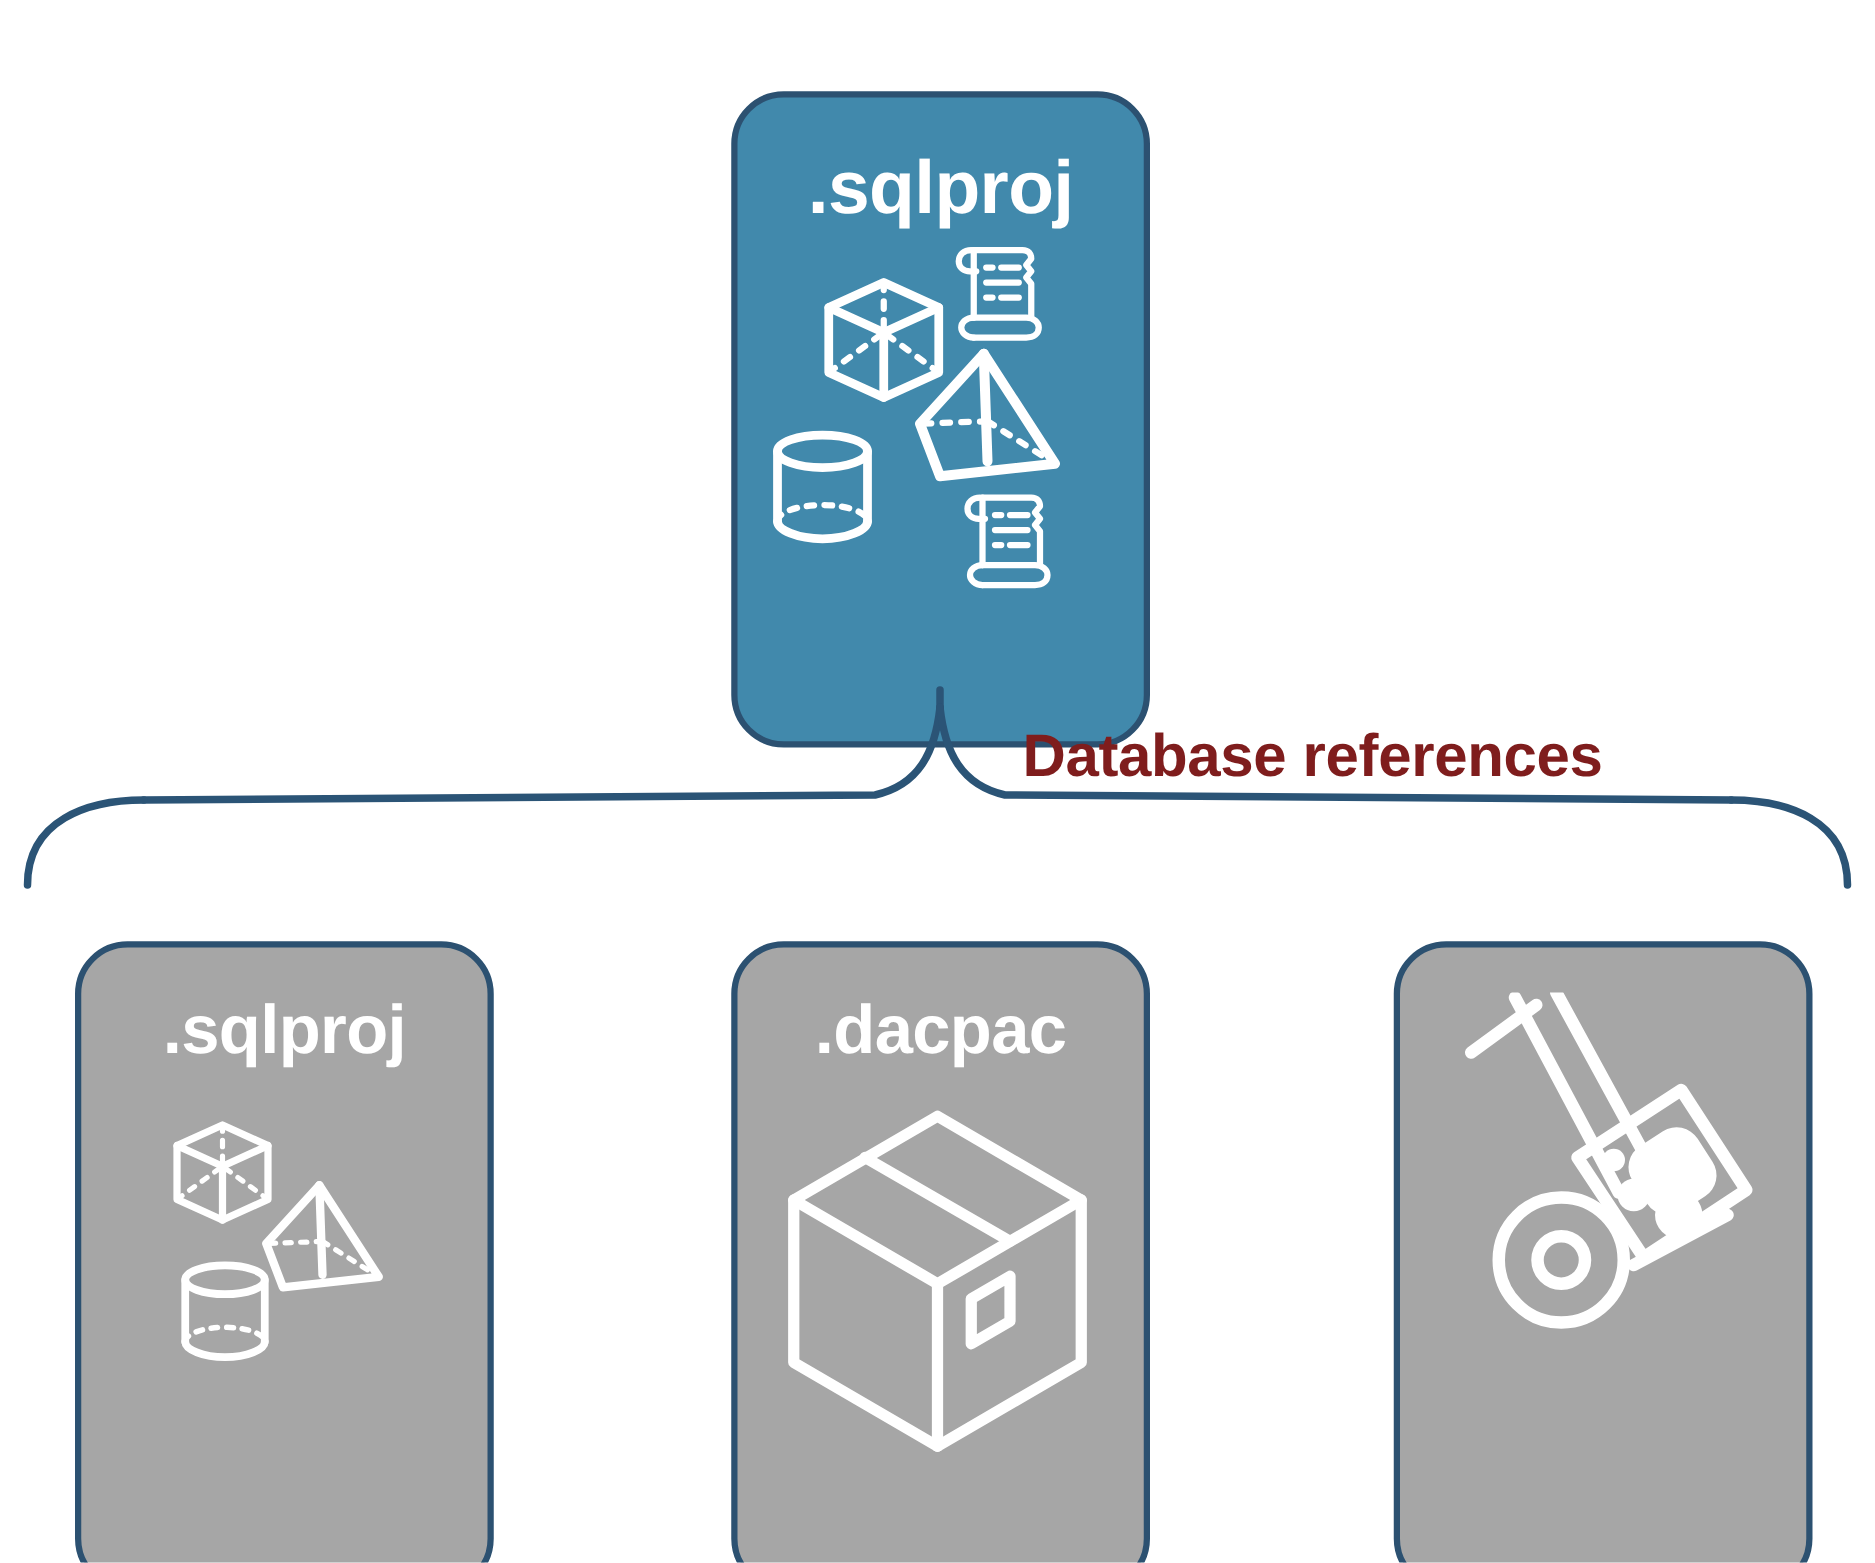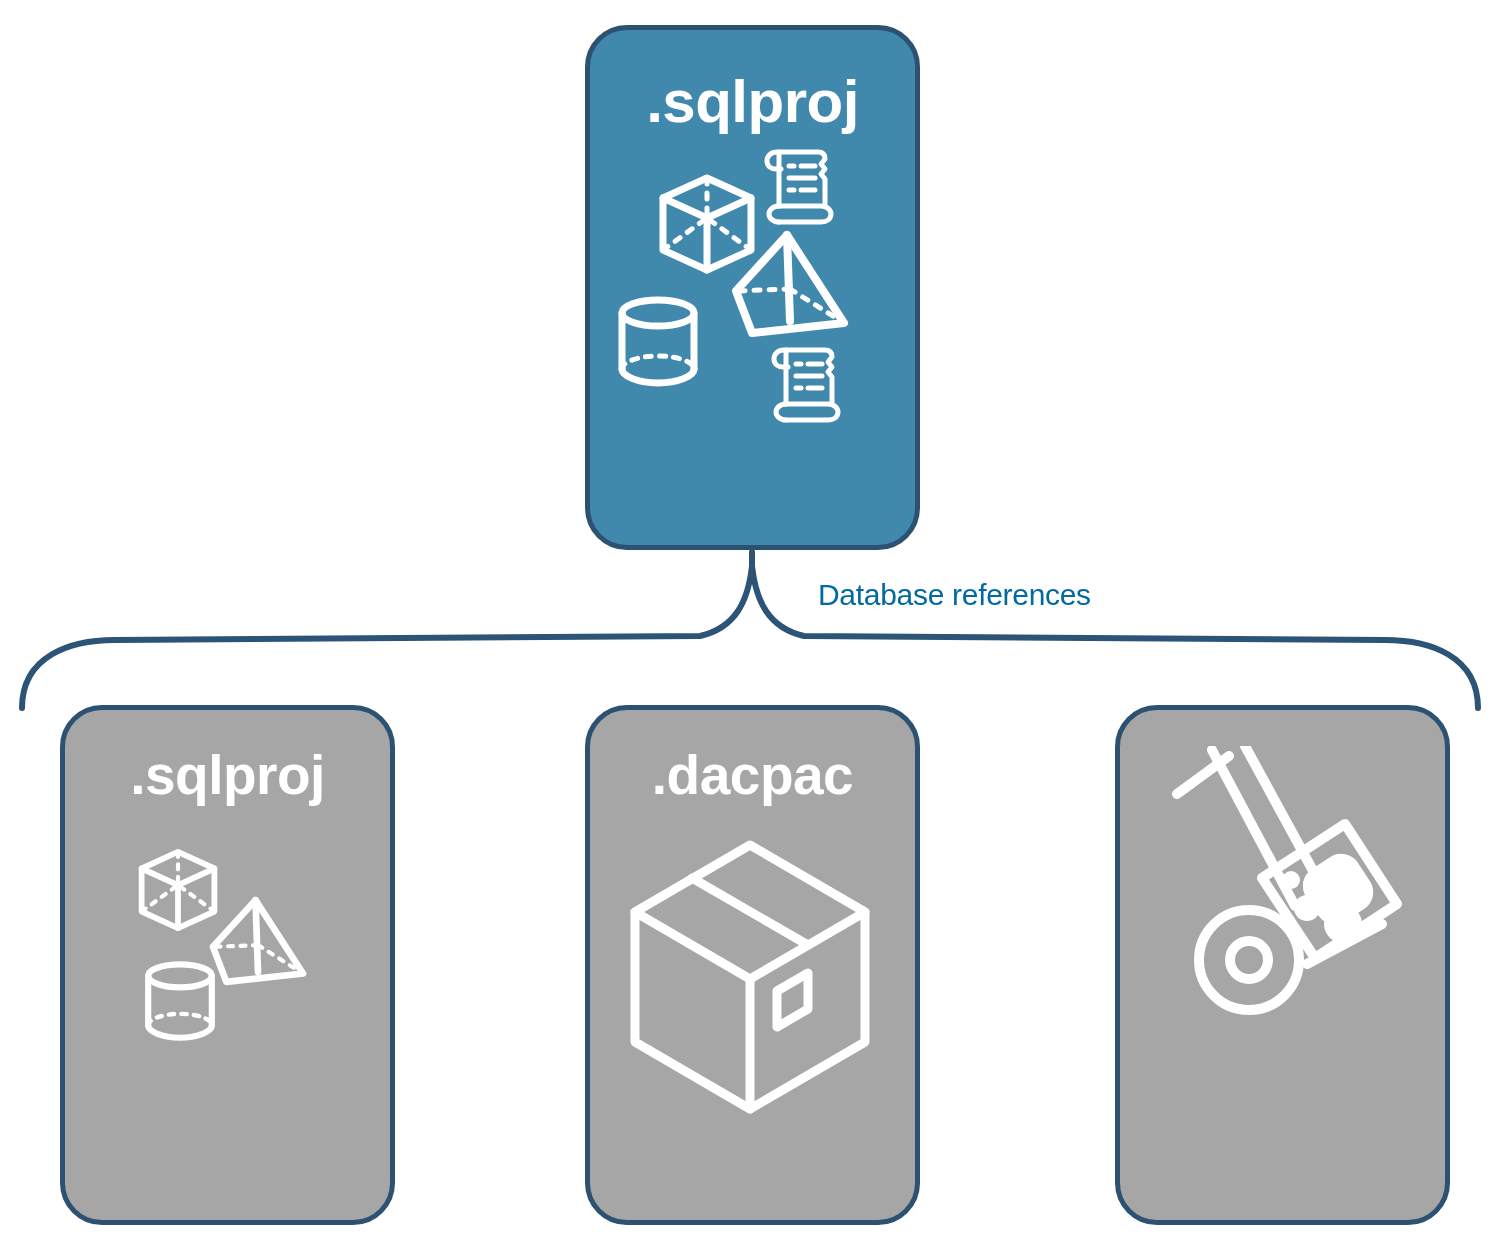--- a/index.html
+++ b/index.html
@@ -23,20 +23,21 @@
   }
 
   .card {
     position: absolute;
     box-sizing: border-box;
     border: 5px solid #2C5171;
     border-radius: 42px;
     display: flex;
     flex-direction: column;
     align-items: center;
+    margin-top: 48px;
   }
 
   .card-label {
     color: #ffffff;
     font-weight: bold;
     letter-spacing: -0.5px;
     line-height: 1;
     text-align: center;
     user-select: none;
   }
@@ -90,23 +91,23 @@
     top: 540px;
     width: 1500px;
     height: 180px;
     pointer-events: none;
   }
 
   #connector-label {
     position: absolute;
     left: 818px;
     top: 578px;
-    font-size: 30px;
-    font-weight: normal;
-    color: #0369a1;
+    font-size: 48px;
+    font-weight: bold;
+    color: #7f1d1d;
     letter-spacing: -0.3px;
     white-space: nowrap;
     user-select: none;
   }
 </style>
 </head>
 <body>
 
 <div id="diagram-root">
 

